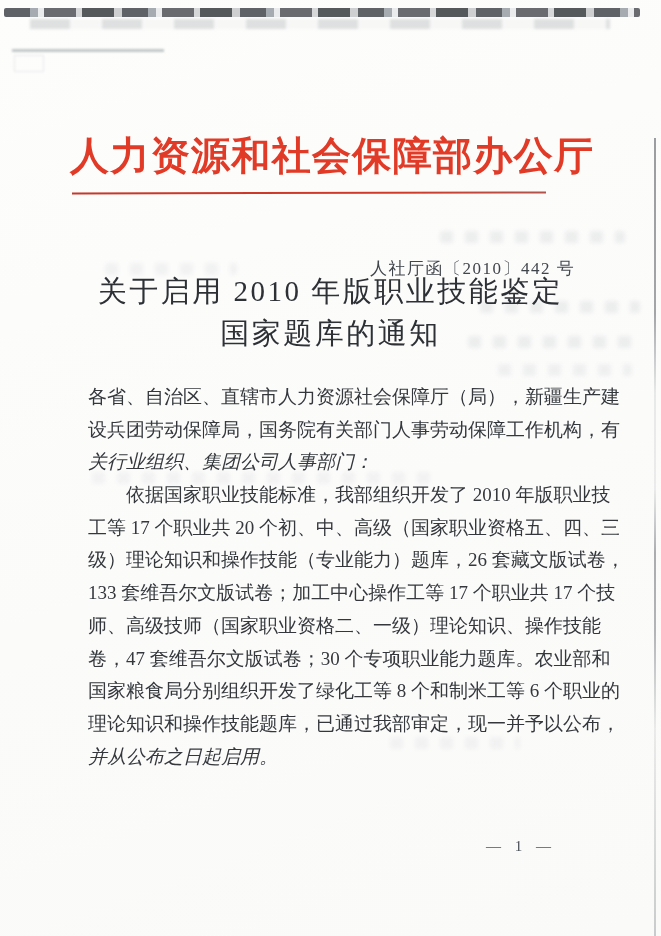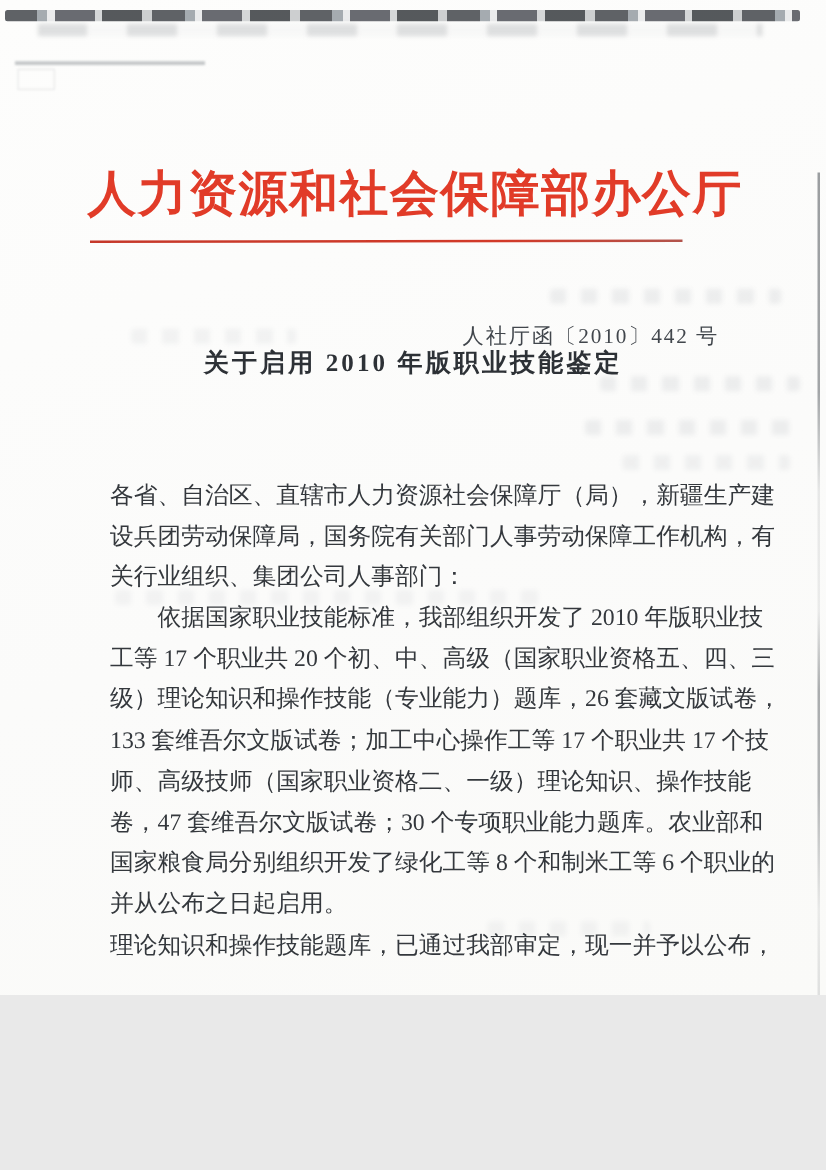--- a/index.html
+++ b/index.html
@@ -3,21 +3,21 @@
 <meta charset="utf-8">
 <style>
   html, body { margin: 0; padding: 0; }
   body {
     width: 661px; height: 936px;
     background: #e9e9e9;
     font-family: "Liberation Serif", "DejaVu Serif", serif;
   }
   .scan {
     position: relative;
-    width: 661px; height: 796px;
+    width: 661px; height: 936px;
     background: linear-gradient(160deg, #fdfdfc 0%, #fbfbfa 55%, #fafaf8 100%);
     overflow: hidden;
   }
   
   .band1 {
     position: absolute; top: 8px; left: 4px; width: 636px; height: 9px;
     background: repeating-linear-gradient(90deg,
       #4a4d52 0 26px, #9aa0a6 26px 34px, #e8e9ea 34px 40px,
       #55585e 40px 72px, #d0d2d4 72px 78px, #3f4347 78px 110px, #c7c9cb 110px 118px);
     filter: blur(0.6px); opacity: .88; border-radius: 2px;
@@ -71,34 +71,34 @@
   .doc-number {
     position: absolute; top: 211px; left: 370px;
     font-size: 17px; color: #41464c; letter-spacing: 1.5px; white-space: nowrap; margin-top: 46px;
   }
   
   .title-block {
     position: absolute; top: 270px; left: 0; width: 661px;
     text-align: center; color: #2d3136;
   }
   .title-line {
-    font-size: 20px; font-weight: bold; letter-spacing: 2.5px;
+    font-size: 29px; font-weight: normal; letter-spacing: 2.5px;
     line-height: 42px; white-space: nowrap;
   }
   
   .body-block {
     position: absolute; top: 381px; left: 88px; width: 490px;
     font-size: 19px; color: #34383d;
   }
   .bline {
     line-height: 32.7px; height: 32.7px;
     text-align: justify; text-align-last: justify; text-justify: inter-character;
     white-space: nowrap;
   }
-  .bline.pend { text-align-last: left; }
+  .bline.pend { text-align-last: left; font-style: italic; }
   .bline.ind  { text-indent: 2em; }
   
   .page-num {
     position: absolute; top: 838px; left: 486px;
     font-size: 15px; color: #4a4f55; letter-spacing: 5px; white-space: nowrap;
   }
 </style>
 </head>
 <body>
 
@@ -117,32 +117,33 @@
   <div class="smudge s5"></div>
   <div class="smudge s6"></div>
   <div class="smudge s7"></div>
 
   <div class="agency">人力资源和社会保障部办公厅</div>
   <div class="red-rule"></div>
   <div class="doc-number">人社厅函〔2010〕442 号</div>
 
   <div class="title-block">
     <div class="title-line">关于启用 2010 年版职业技能鉴定</div>
+    <div class="title-line">国家题库的通知</div>
   </div>
 
   <div class="body-block">
       <div class="bline">各省、自治区、直辖市人力资源社会保障厅（局），新疆生产建</div>
       <div class="bline">设兵团劳动保障局，国务院有关部门人事劳动保障工作机构，有</div>
       <div class="bline pend">关行业组织、集团公司人事部门：</div>
       <div class="bline ind">依据国家职业技能标准，我部组织开发了 2010 年版职业技</div>
       <div class="bline">工等 17 个职业共 20 个初、中、高级（国家职业资格五、四、三</div>
       <div class="bline">级）理论知识和操作技能（专业能力）题库，26 套藏文版试卷，</div>
       <div class="bline">133 套维吾尔文版试卷；加工中心操作工等 17 个职业共 17 个技</div>
       <div class="bline">师、高级技师（国家职业资格二、一级）理论知识、操作技能</div>
       <div class="bline">卷，47 套维吾尔文版试卷；30 个专项职业能力题库。农业部和</div>
       <div class="bline">国家粮食局分别组织开发了绿化工等 8 个和制米工等 6 个职业的</div>
+      <div class="bline">理论知识和操作技能题库，已通过我部审定，现一并予以公布，</div>
       <div class="bline pend">并从公布之日起启用。</div>
-      <div class="bline">理论知识和操作技能题库，已通过我部审定，现一并予以公布，</div>
     </div>
 
   <div class="page-num">— 1 —</div>
 
 </div>
 
 </body></html>

